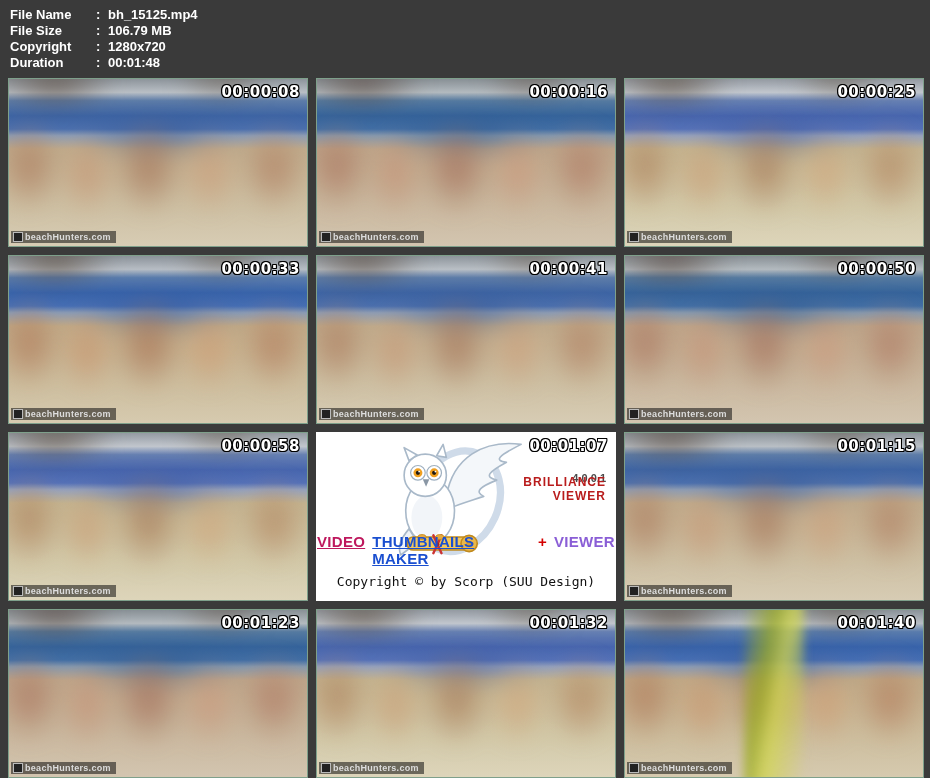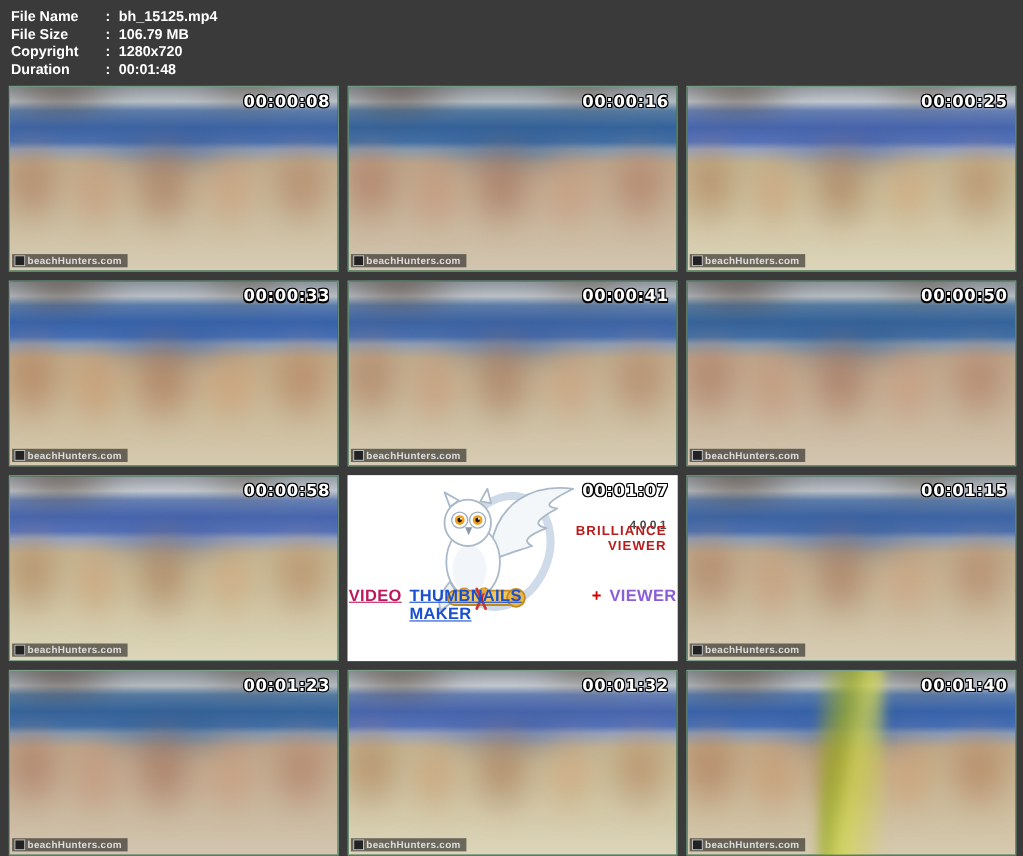--- a/index.html
+++ b/index.html
@@ -206,20 +206,21 @@
     <div class="edition">
       <div>BRILLIANCE</div>
       <div>VIEWER</div>
     </div>
     <div class="brand-title">
         <span style="color: #be185d; text-decoration: underline;">VIDEO</span>
         <span style="color: rgb(26, 79, 208); text-decoration: underline;">THUMBNAILS MAKER</span>
         <span style="color: rgb(212, 0, 0);">+</span>
         <span style="color: rgb(138, 94, 214);">VIEWER</span>
       </div>
+    <div class="brand-copy">Copyright © by Scorp (SUU Design)</div>
   </figure>
     <figure class="thumb v0">
     <div class="scene">
       <div class="blobs"></div>
     </div>
     <div class="ts">00:01:15</div>
     <div class="wm">
       <span class="wm-logo"></span>
       <span>beachHunters.com</span>
     </div>

